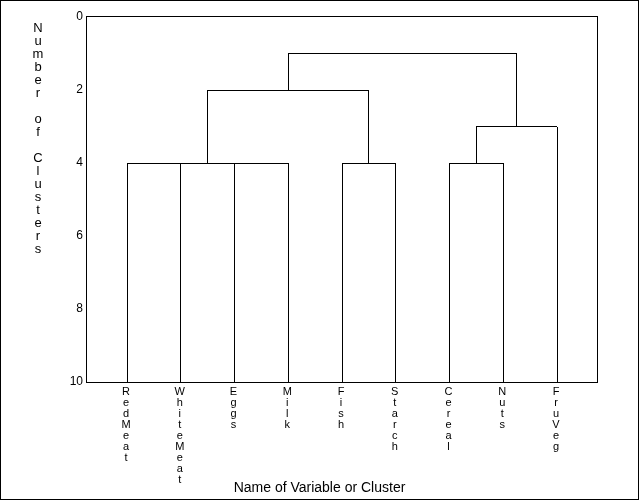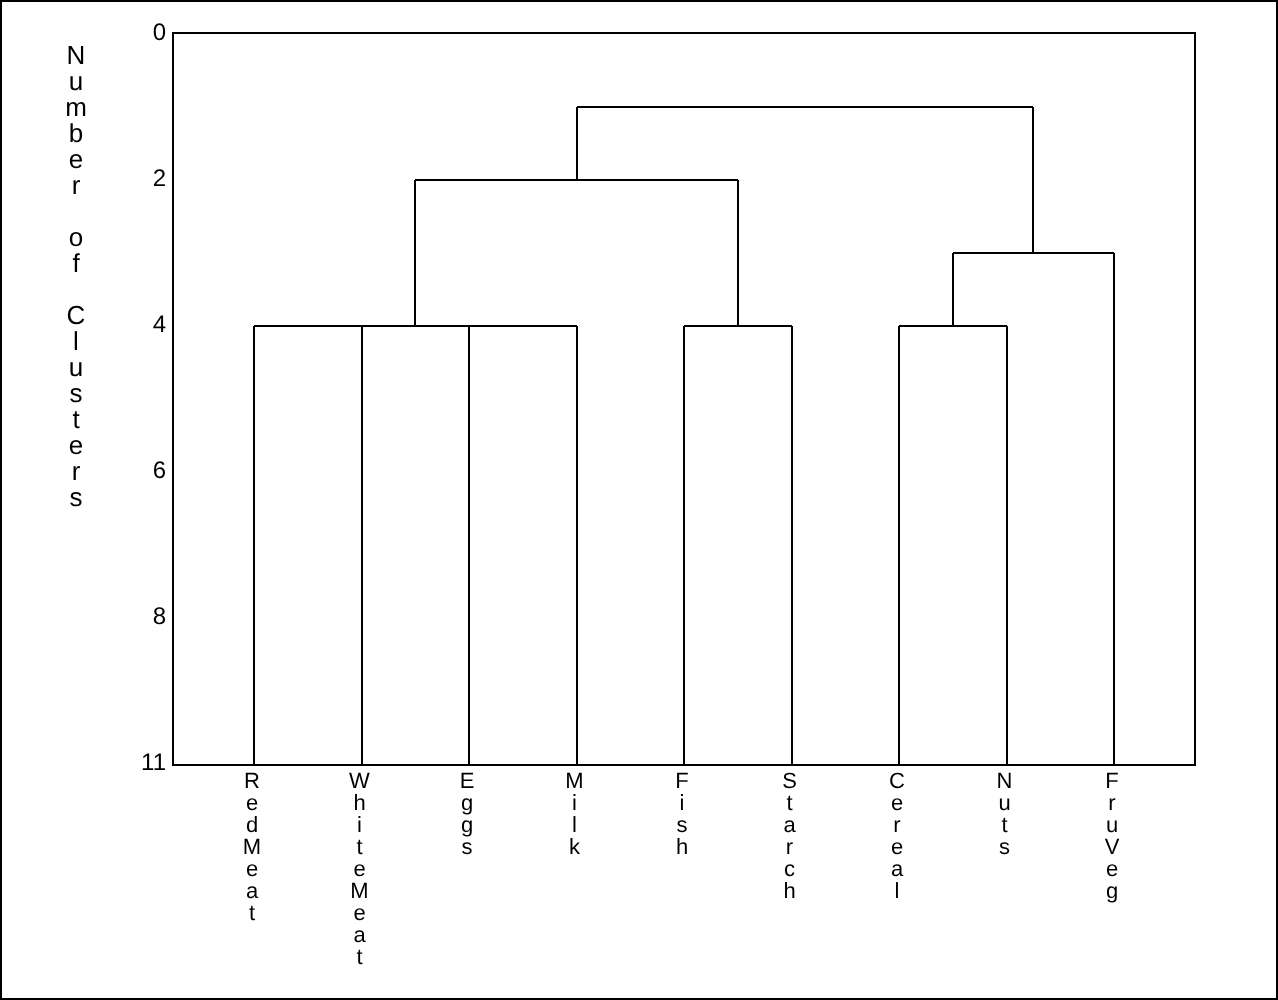--- a/index.html
+++ b/index.html
@@ -113,21 +113,21 @@
       <span>e</span>
       <span>r</span>
       <span>s</span>
     </div>
   <div class="y-ticks" id="yticks">
       <div class="y-tick" style="top: 0px;">0</div>
       <div class="y-tick" style="top: 73px;">2</div>
       <div class="y-tick" style="top: 146px;">4</div>
       <div class="y-tick" style="top: 219px;">6</div>
       <div class="y-tick" style="top: 292px;">8</div>
-      <div class="y-tick" style="top: 365px;">11</div>
+      <div class="y-tick" style="top: 365px;">10</div>
     </div>
   <div class="plot-area">
     <svg class="dendro" id="dendro">
         <line x1="40" y1="365" x2="40" y2="146"></line>
         <line x1="93.75" y1="365" x2="93.75" y2="146"></line>
         <line x1="40" y1="146" x2="93.75" y2="146"></line>
         <line x1="147.5" y1="365" x2="147.5" y2="146"></line>
         <line x1="201.25" y1="365" x2="201.25" y2="146"></line>
         <line x1="147.5" y1="146" x2="201.25" y2="146"></line>
         <line x1="255" y1="365" x2="255" y2="146"></line>
@@ -213,13 +213,14 @@
       </div>
       <div class="x-label" style="left: 470px;">
         <span>F</span>
         <span>r</span>
         <span>u</span>
         <span>V</span>
         <span>e</span>
         <span>g</span>
       </div>
     </div>
+  <div class="x-title">Name of Variable or Cluster</div>
 </div>
 
 </body></html>

